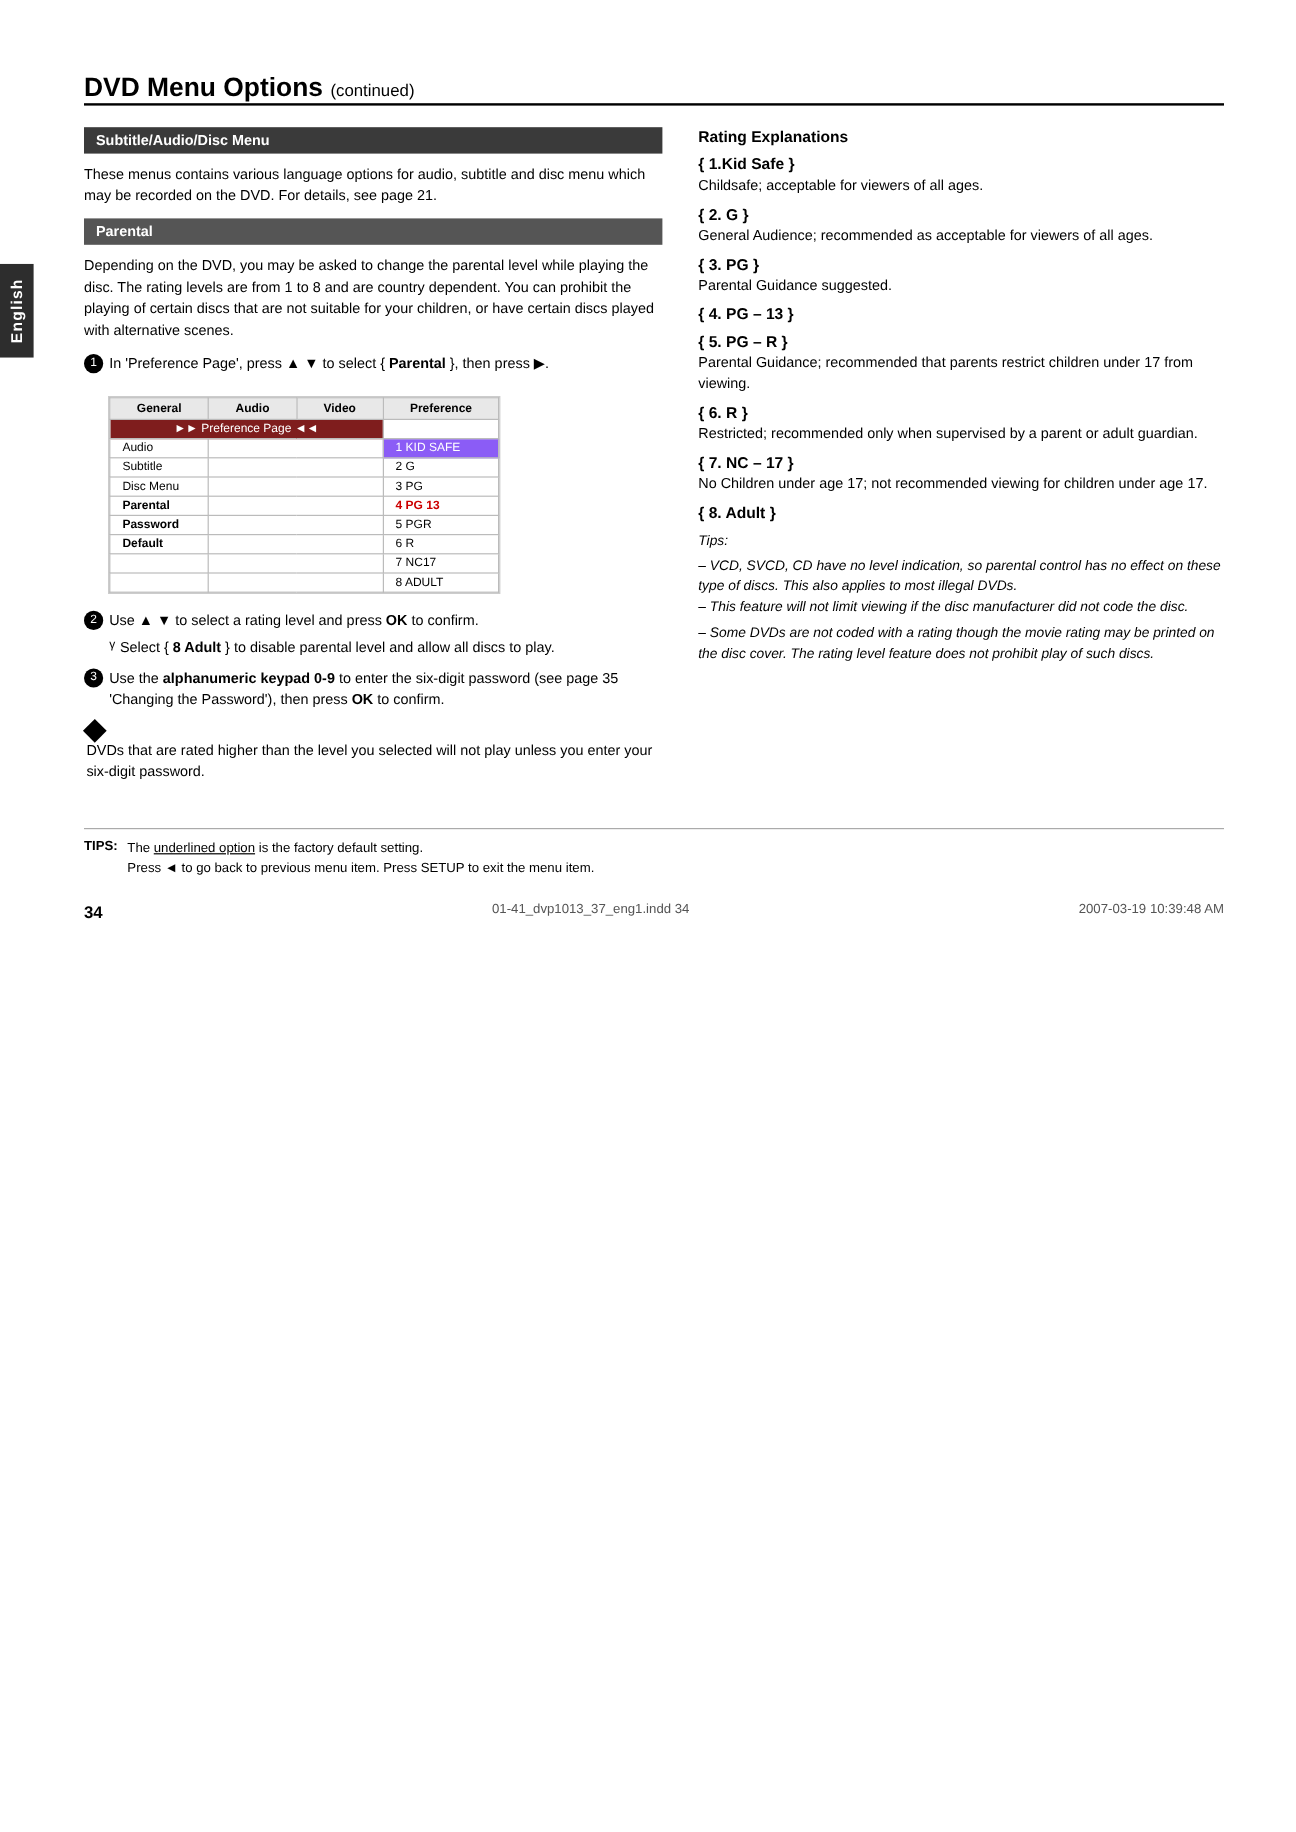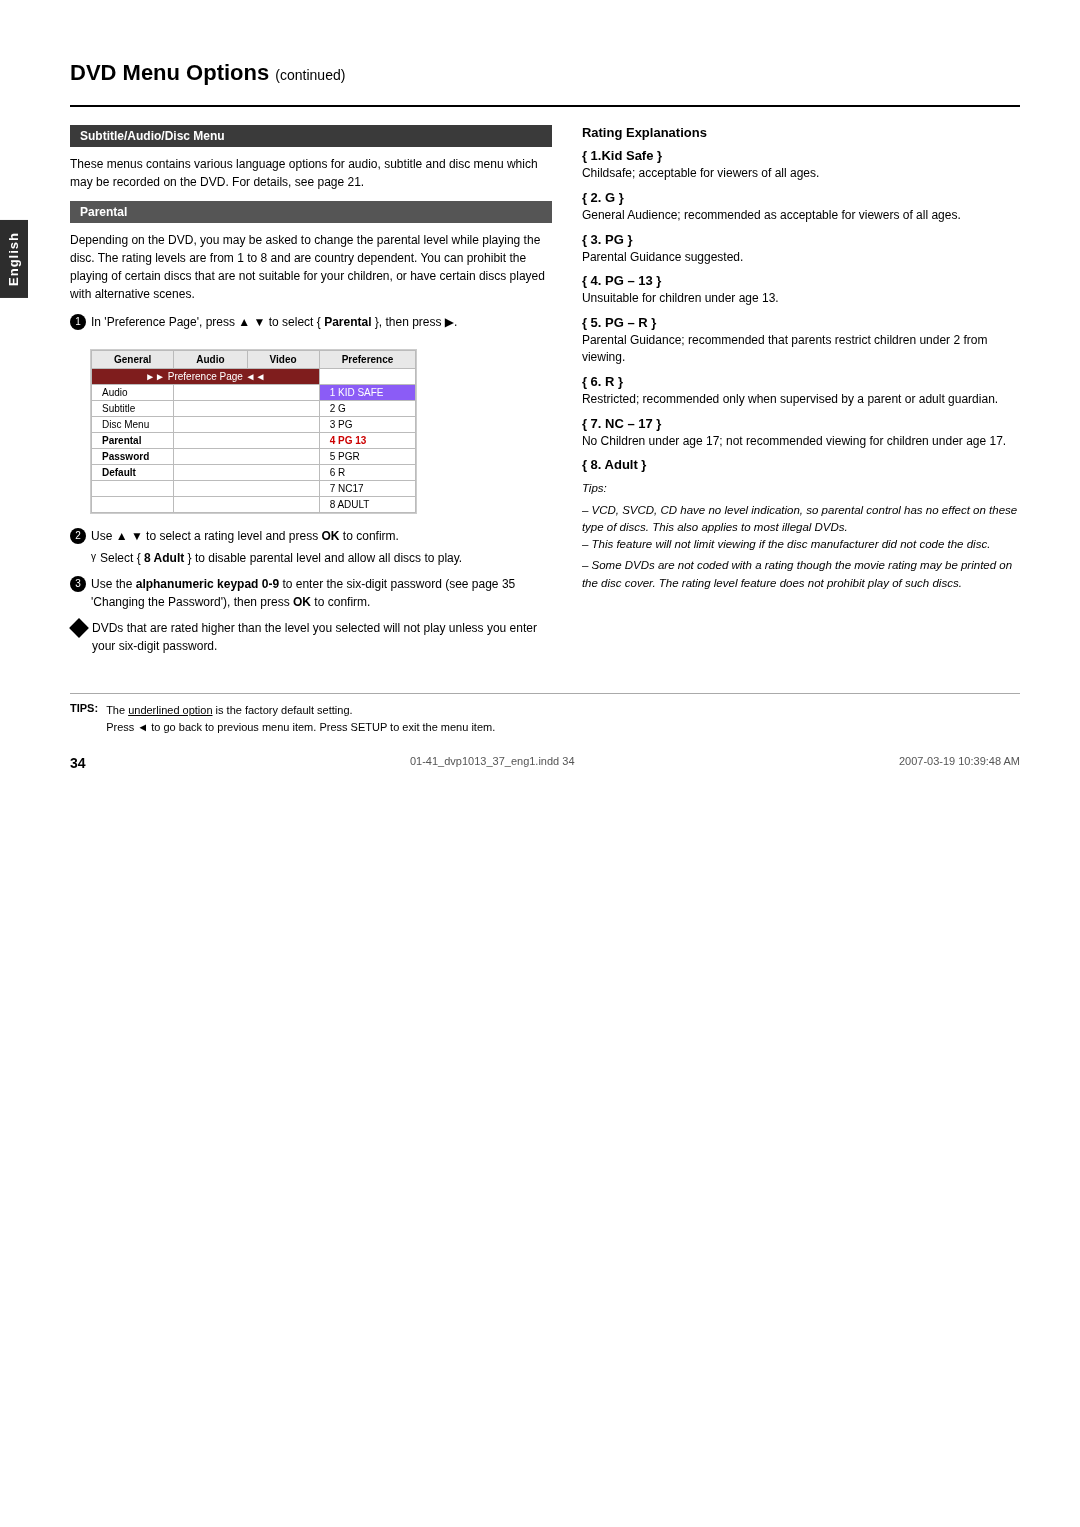--- a/index.html
+++ b/index.html
@@ -39,21 +39,21 @@
 
     .main-content {
       margin: 0 60px 0 70px;
     }
 
     
     .page-title {
       font-size: 22px;
       font-weight: bold;
       border-bottom: 2px solid #000;
-      padding-bottom: 19px;
+      padding-bottom: 0;
       margin-bottom: 18px;
     }
     .page-title .continued {
       font-size: 14px;
       font-weight: normal;
     }
 
     .two-col {
       display: flex;
       gap: 30px;
@@ -324,21 +324,21 @@
           </div>
         </div>
 
         
         <div class="numbered-item">
           <span class="circle-num">3</span>
           <span>Use the <strong>alphanumeric keypad 0-9</strong> to enter the six-digit password (see page 35 'Changing the Password'), then press <strong>OK</strong> to confirm.</span>
         </div>
 
         
-        <div class="numbered-item" style="margin-left:2px;">
+        <div class="numbered-item" style="margin-left:2px;flex-direction:column;">
           <span style="display:inline-block; width:14px; height:14px; background:#000; transform:rotate(45deg); flex-shrink:0; margin-right:6px; margin-top:2px;"></span>
           <span>DVDs that are rated higher than the level you selected will not play unless you enter your six-digit password.</span>
         </div>
 
       </div>
 
       <div class="right-col">
 
         <div class="rating-title">Rating Explanations</div>
 
@@ -352,26 +352,25 @@
           <div class="rating-desc">General Audience; recommended as acceptable for viewers of all ages.</div>
         </div>
 
         <div class="rating-item">
           <div class="rating-label bold">{ 3. PG }</div>
           <div class="rating-desc">Parental Guidance suggested.</div>
         </div>
 
         <div class="rating-item">
           <div class="rating-label bold">{ 4. PG – 13 }</div>
-          <div class="rating-desc">Unsuitable for children under age 13.</div>
         </div>
 
         <div class="rating-item">
           <div class="rating-label bold">{ 5. PG – R }</div>
-          <div class="rating-desc">Parental Guidance; recommended that parents restrict children under 2 from viewing.</div>
+          <div class="rating-desc">Parental Guidance; recommended that parents restrict children under 17 from viewing.</div>
         </div>
 
         <div class="rating-item">
           <div class="rating-label bold">{ 6. R }</div>
           <div class="rating-desc">Restricted; recommended only when supervised by a parent or adult guardian.</div>
         </div>
 
         <div class="rating-item">
           <div class="rating-label bold">{ 7. NC – 17 }</div>
           <div class="rating-desc">No Children under age 17; not recommended viewing for children under age 17.</div>

